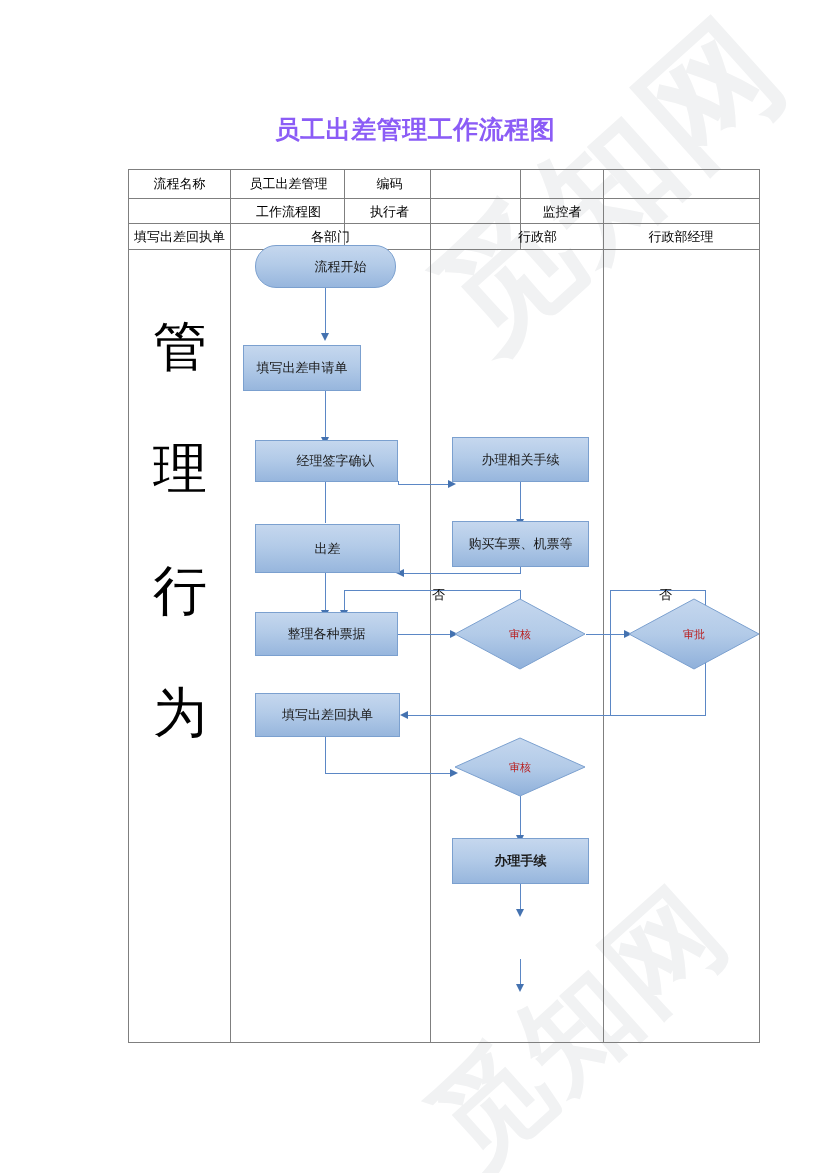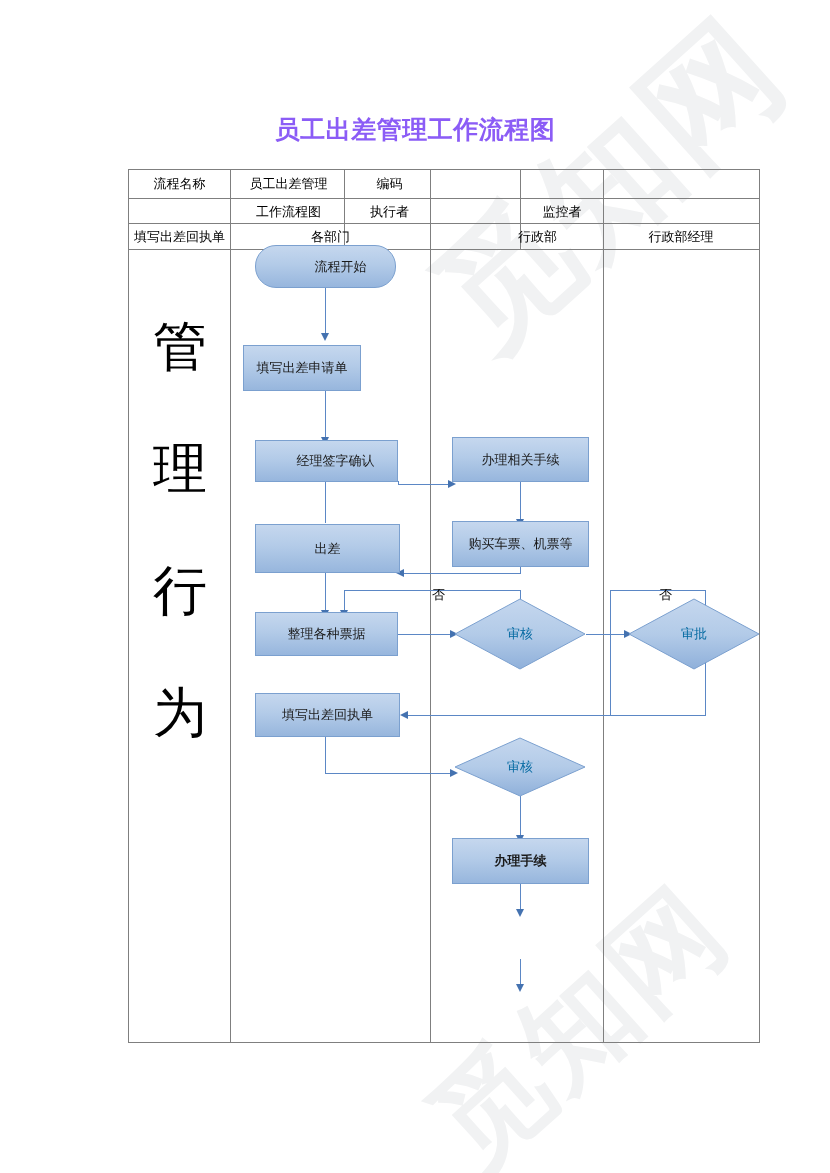--- a/index.html
+++ b/index.html
@@ -111,22 +111,22 @@
 
   .diamond-wrap {
     position: absolute;
     display: flex;
     align-items: center;
     justify-content: center;
   }
   .diamond-wrap svg { position: absolute; left: 0; top: 0; }
   .diamond-wrap .dlabel {
     position: relative;
-    font-size: 13px;
-    color: #0369a1;
+    font-size: 11px;
+    color: #b91c1c;
     z-index: 2;
     text-align: center;
   }
 
   .edge {
     position: absolute;
     background: #5b87c5;
   }
   .edge.h { height: 1px; }
   .edge.v { width: 1px; }

